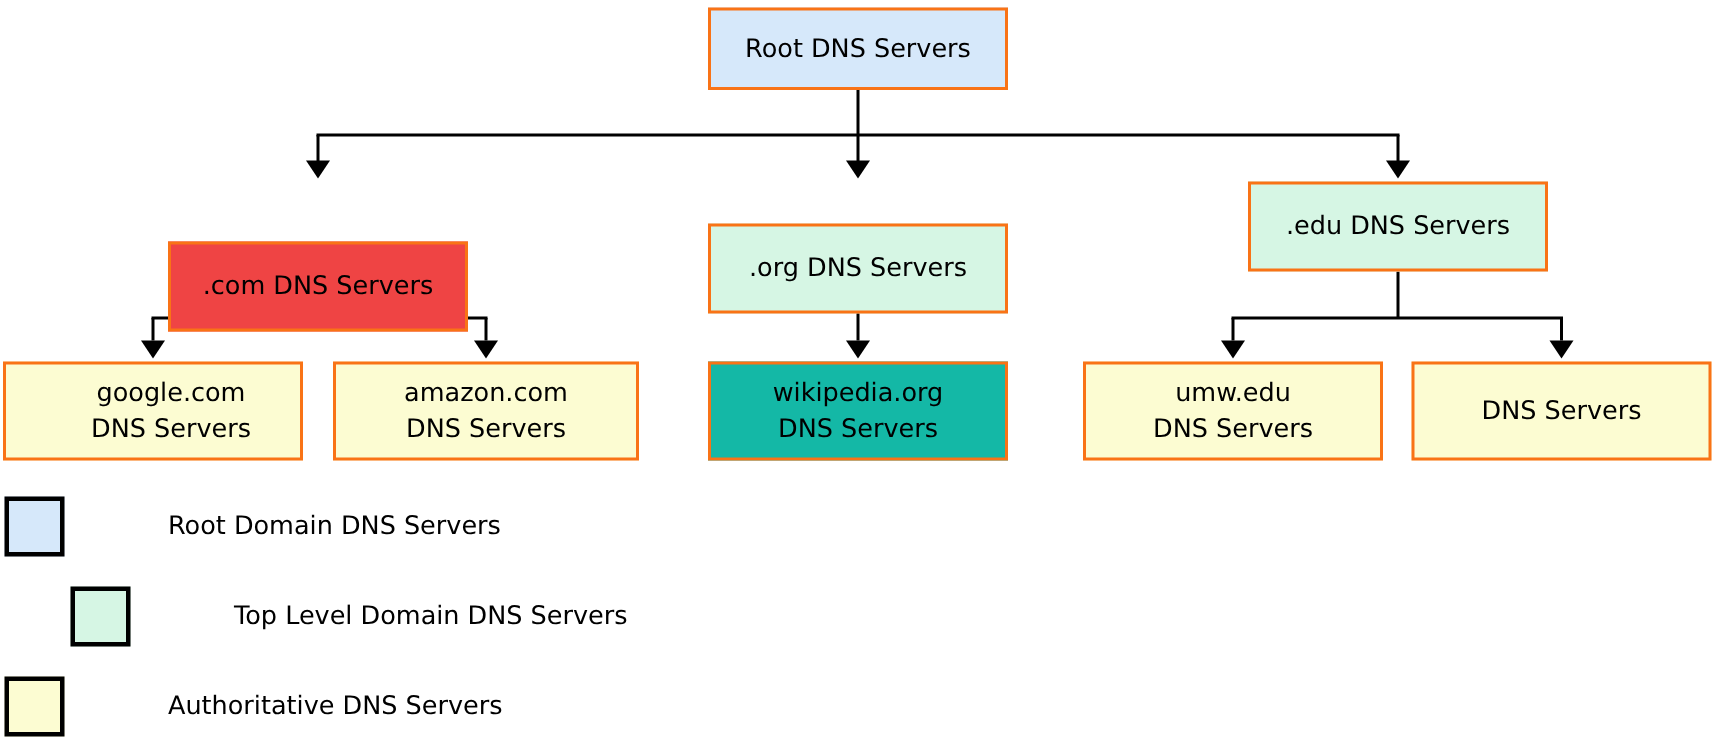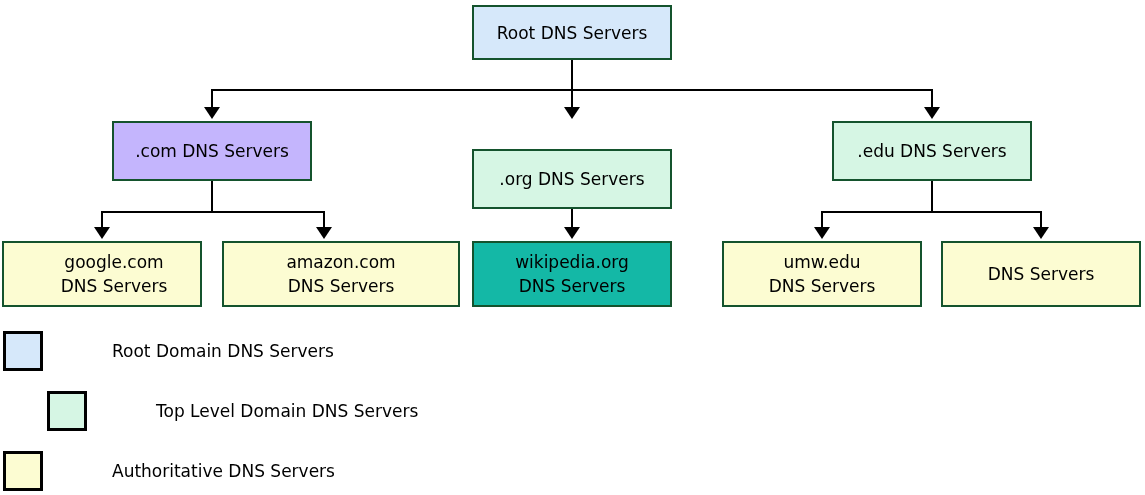--- a/index.html
+++ b/index.html
@@ -22,36 +22,36 @@
     stroke: #000000;
     stroke-width: 2;
   }
   svg.connectors polygon {
     fill: #000000;
     stroke: none;
   }
   .node {
     position: absolute;
     box-sizing: border-box;
-    border: 2px solid #14532d;
+    border: 2px solid #f97316;
     display: flex;
     flex-direction: column;
     align-items: center;
     justify-content: center;
     text-align: center;
     font-size: 17px;
     line-height: 24px;
     white-space: nowrap;
   }
   .node-root      { left: 472px; top: 5px;   width: 200px; height: 55px; }
   .node-com       { left: 112px; top: 121px; width: 200px; height: 60px; }
   .node-org       { left: 472px; top: 121px; width: 200px; height: 60px; margin-top: 28px; }
   .node-edu       { left: 832px; top: 121px; width: 200px; height: 60px; }
   .node-google    { left: 2px;   top: 241px; width: 200px; height: 66px; }
-  .node-amazon    { left: 222px; top: 241px; width: 238px; height: 66px; }
+  .node-amazon    { left: 222px; top: 241px; width: 204px; height: 66px; }
   .node-wikipedia { left: 472px; top: 241px; width: 200px; height: 66px; }
   .node-umw       { left: 722px; top: 241px; width: 200px; height: 66px; }
   .node-virginia  { left: 941px; top: 241px; width: 200px; height: 66px; }
   .node span { display: block; }
 
   .legend-row {
     position: absolute;
     left: 3px;
     height: 40px;
     display: flex;
@@ -105,21 +105,21 @@
     <path d="M822 212 V227"></path>
     <path d="M1041 212 V227"></path>
     <polygon points="814,227 830,227 822,239"></polygon>
     <polygon points="1033,227 1049,227 1041,239"></polygon>
   </svg>
 
   <div class="node node-root" style="background-color: rgb(214, 232, 250);">
     <span>Root DNS Servers</span>
   </div>
 
-  <div class="node node-com" style="background-color: #c4b5fd;">
+  <div class="node node-com" style="background-color: #ef4444; margin-top: 40px;">
     <span>.com DNS Servers</span>
   </div>
   <div class="node node-org" style="background-color: rgb(214, 246, 228);">
     <span>.org DNS Servers</span>
   </div>
   <div class="node node-edu" style="background-color: rgb(214, 246, 228);">
     <span>.edu DNS Servers</span>
   </div>
 
   <div class="node node-google" style="background-color: rgb(252, 252, 210); padding-left: 24px;">

